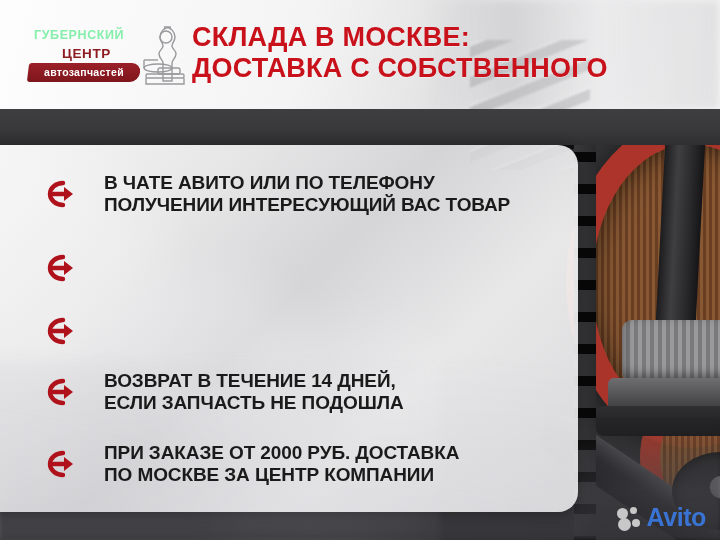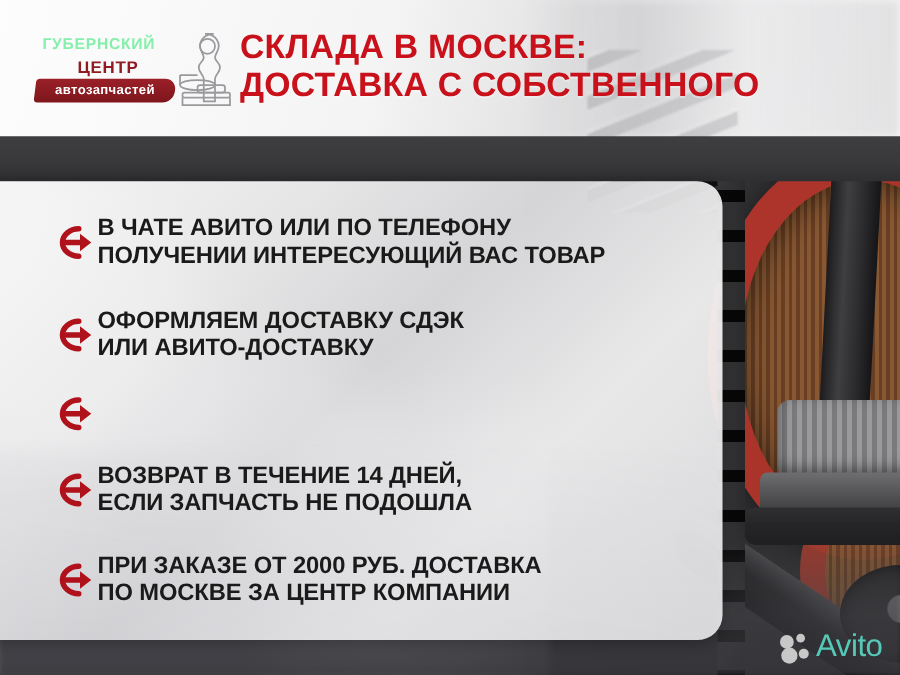--- a/index.html
+++ b/index.html
@@ -223,21 +223,21 @@
   .row{
     display:flex; align-items:center;
     min-height:44px; padding:0 8px 0 58px;
     position:relative;
   }
   .row-icon{
     position:absolute; left:56px; top:50%; transform:translateY(-50%);
     width:40px; height:34px; display:block;
   }
   .row-text{
-    margin-left:40px;
+    margin-left:66px;
     color:#1a1a1a; font-size:19px; font-weight:bold;
     line-height:1.18; letter-spacing:-.1px;
   }
   .row-text span{ display:block; white-space:nowrap; }
 
   .row-1{ margin-top:4px;  height:62px; }
   .row-2{ margin-top:14px; height:58px; }
   .row-3{ margin-top:12px; height:40px; }
   .row-4{ margin-top:10px; height:58px; }
   .row-5{ margin-top:14px; height:58px; }
@@ -248,21 +248,21 @@
     display:flex; align-items:center; gap:5px;
     z-index:7; opacity:.82;
   }
   #avito .a-dots{ position:relative; width:24px; height:22px; }
   #avito .a-dots i{ position:absolute; border-radius:50%; background:#e8e8e8; display:block; }
   #avito .d1{ width:11px;height:11px; left:0px;  top:1px; }
   #avito .d2{ width:7px; height:7px;  left:13px; top:0px; }
   #avito .d3{ width:13px;height:13px; left:1px;  top:11px; }
   #avito .d4{ width:8px; height:8px;  left:15px; top:12px; }
   #avito .a-text{
-    font-size:25px; font-weight:normal; color:#5eead4; letter-spacing:-.4px;
+    font-size:25px; font-weight:bold; color:#3b82f6; letter-spacing:-.4px;
   }
 </style>
 </head>
 <body>
 
 <div id="bg-photo">
   <div class="bg-layer bg-dark-right"></div>
   <div class="bg-layer bg-hose2"></div>
   <div class="bg-layer bg-hose"></div>
   <div class="bg-layer bg-filter"></div>
@@ -326,24 +326,20 @@
         <span>ПОЛУЧЕНИИ ИНТЕРЕСУЮЩИЙ ВАС ТОВАР</span>
       </div>
     </div>
 
     <div class="row row-2">
       <svg class="row-icon" viewBox="0 0 40 34">
         <path d="M27 6 A13 11 0 1 0 27 28" fill="none" stroke="#b0121b" stroke-width="4.4" stroke-linecap="round"></path>
         <path d="M17 17 L31 17" fill="none" stroke="#b0121b" stroke-width="4.4" stroke-linecap="round"></path>
         <path d="M28 10 L37 17 L28 24 Z" fill="#b0121b"></path>
       </svg>
-      <div class="row-text">
-        <span>ОФОРМЛЯЕМ ДОСТАВКУ СДЭК</span>
-        <span>ИЛИ АВИТО-ДОСТАВКУ</span>
-      </div>
     </div>
 
     <div class="row row-3">
       <svg class="row-icon" viewBox="0 0 40 34">
         <path d="M27 6 A13 11 0 1 0 27 28" fill="none" stroke="#b0121b" stroke-width="4.4" stroke-linecap="round"></path>
         <path d="M17 17 L31 17" fill="none" stroke="#b0121b" stroke-width="4.4" stroke-linecap="round"></path>
         <path d="M28 10 L37 17 L28 24 Z" fill="#b0121b"></path>
       </svg>
     </div>
 

